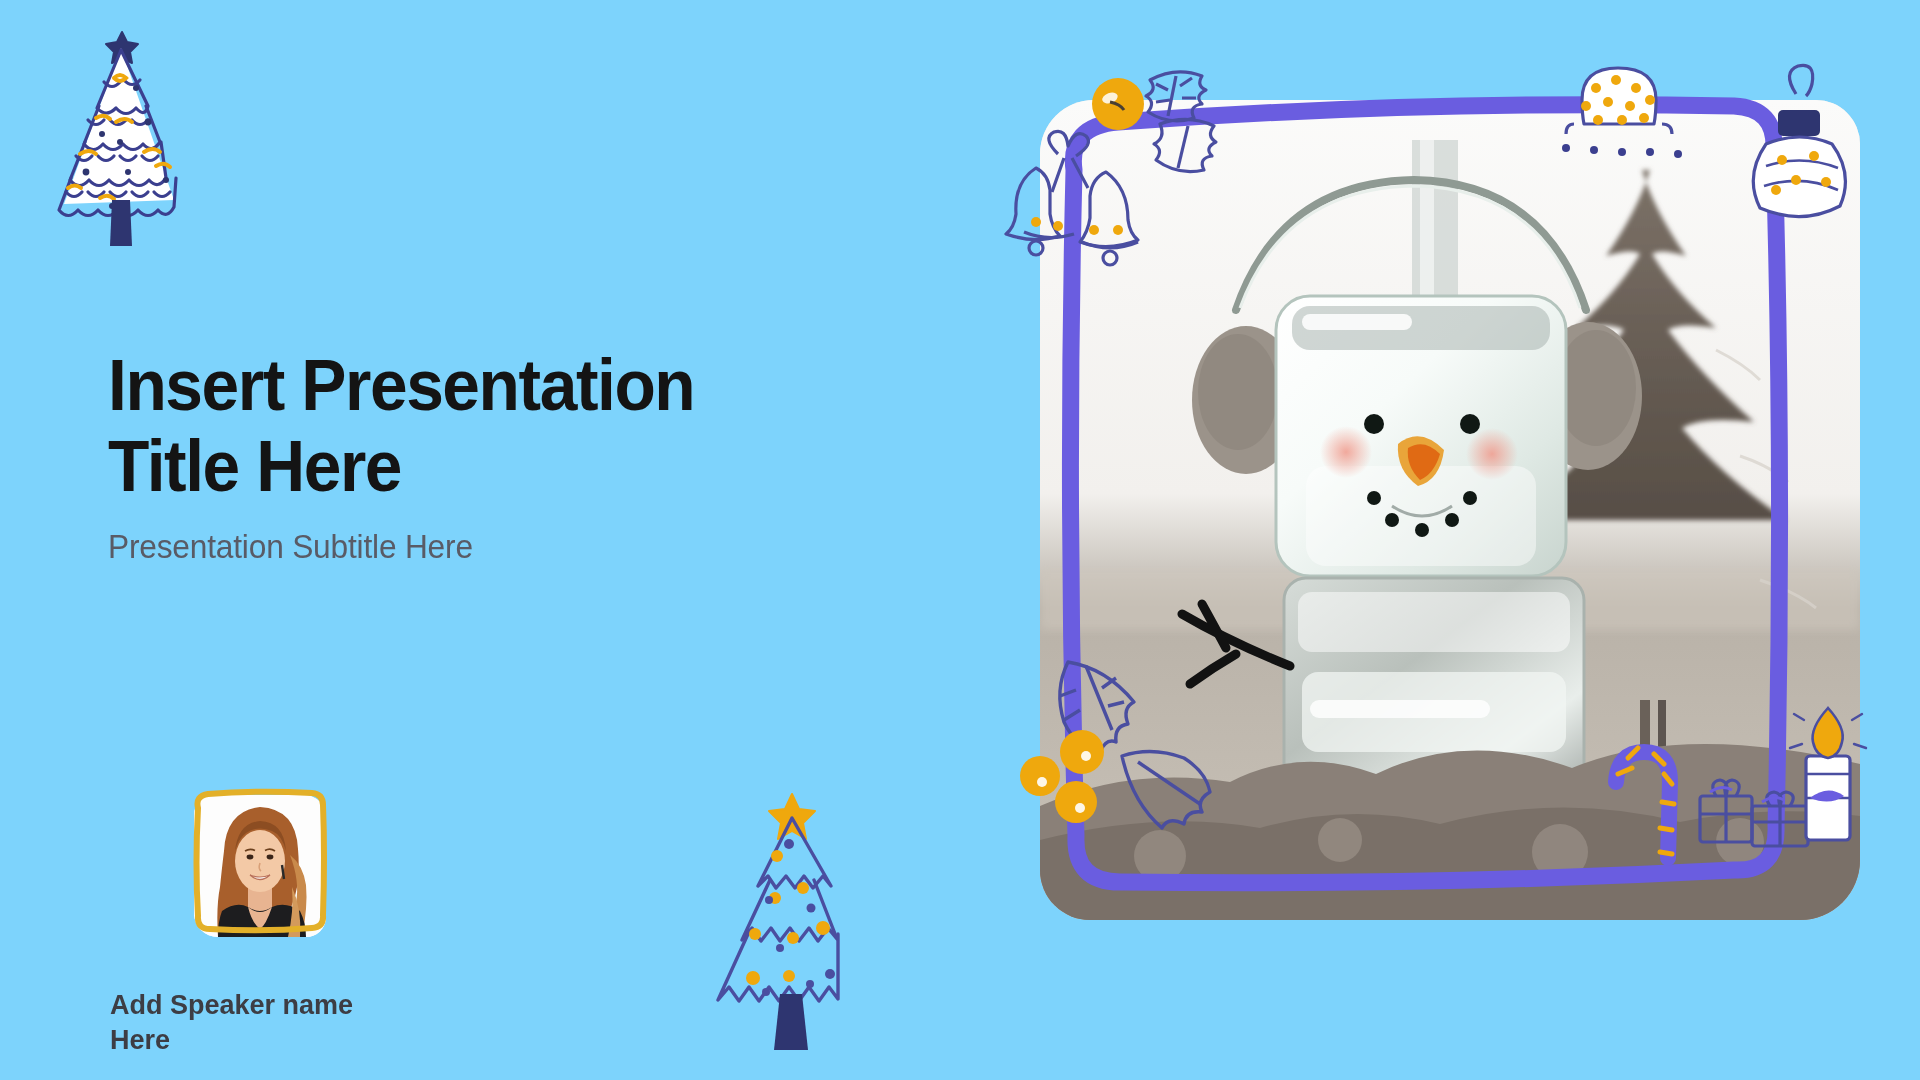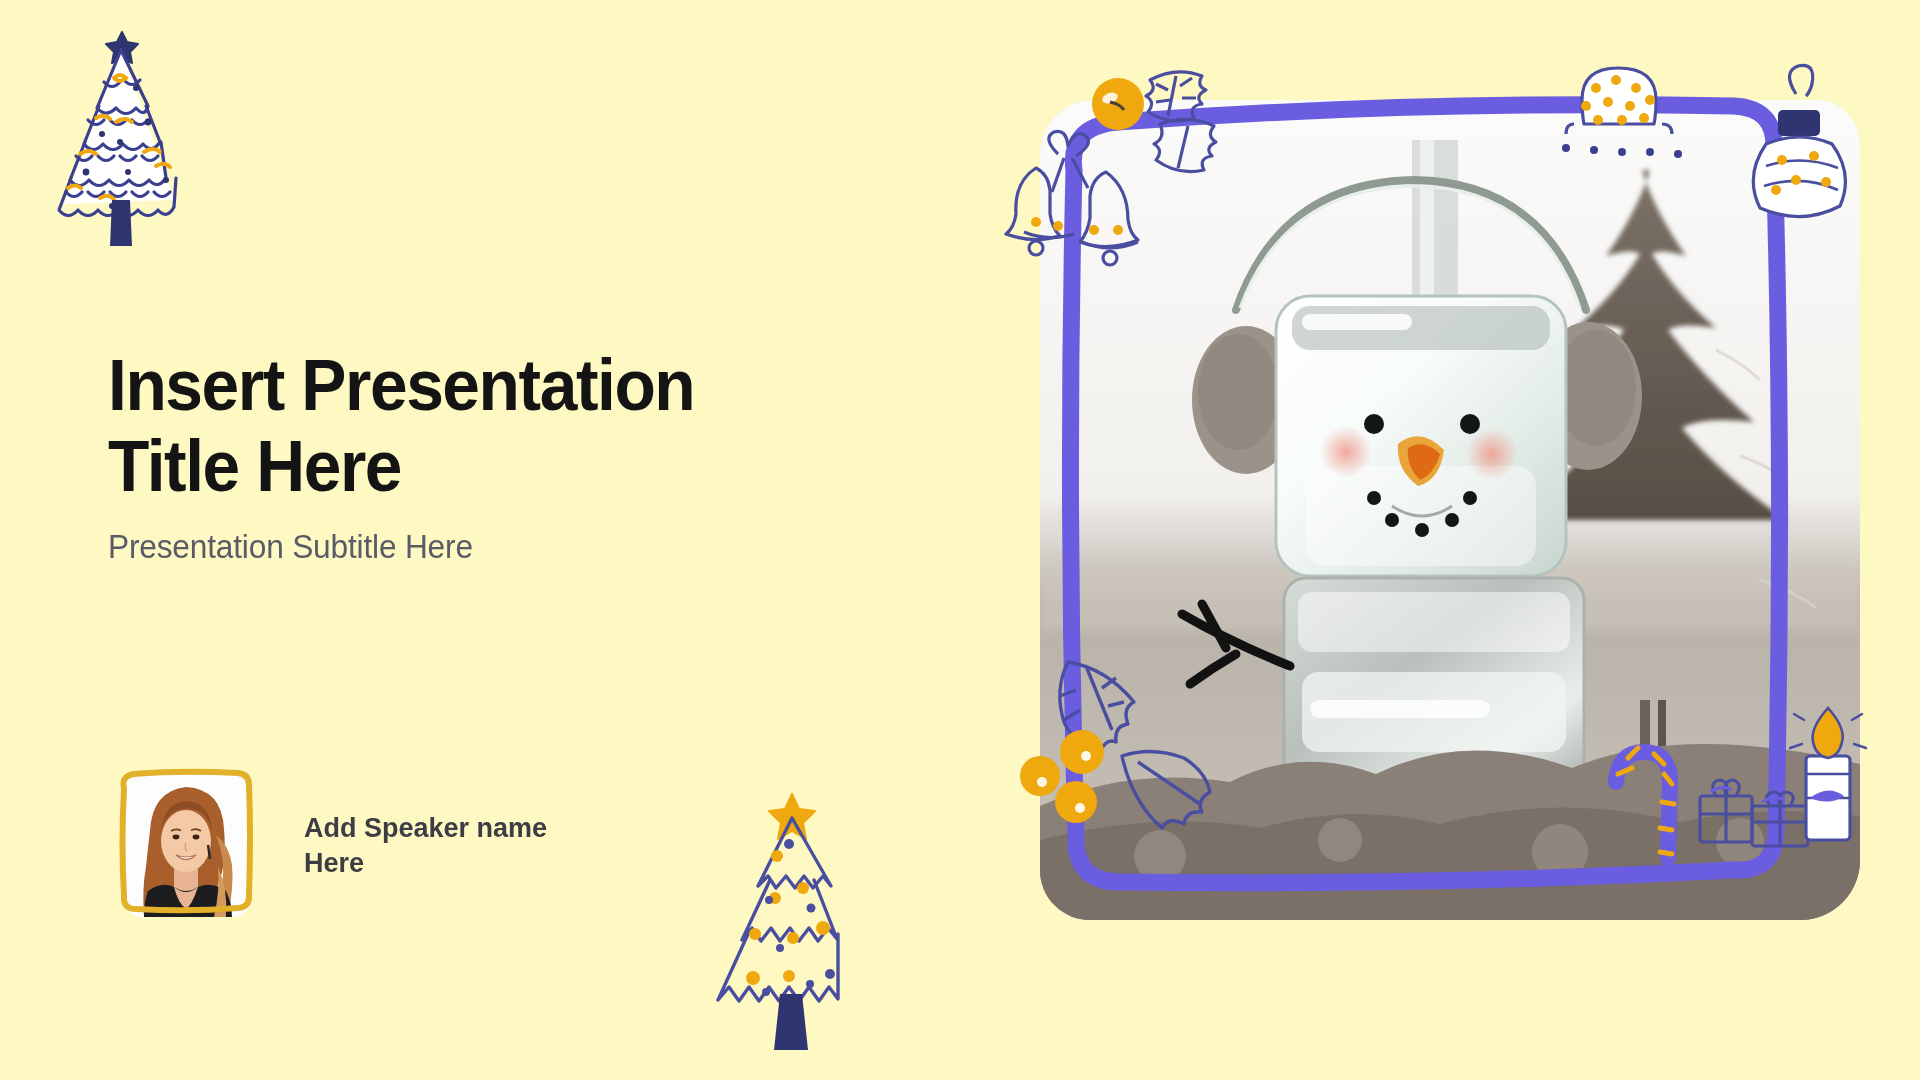--- a/index.html
+++ b/index.html
@@ -6,21 +6,21 @@
   * { box-sizing: border-box; margin: 0; padding: 0; }
   html, body {
     width: 1920px; height: 1080px;
     background: #ffffff;
     font-family: "Liberation Sans", sans-serif;
     overflow: hidden;
   }
   .slide {
     position: relative;
     width: 1920px; height: 1080px;
-    background: #fef9c3;
+    background: #7dd3fc;
   }
 
   
   .text-block {
     position: absolute;
     left: 108px; top: 345px;
     width: 820px;
   }
   .slide-title {
     font-size: 72px;
@@ -39,24 +39,25 @@
     font-weight: 400;
     color: #595b66;
     letter-spacing: -0.2px;
     transform: scaleX(0.96);
     transform-origin: left center;
   }
 
   
   .speaker-block {
     position: absolute;
-    left: 110px; top: 766px;
+    left: 110px; top: 786px;
     display: flex;
     align-items: center;
     gap: 42px;
+    flex-direction: column;
   }
   .speaker-photo-wrap {
     position: relative;
     width: 152px; height: 160px;
     flex: 0 0 auto;
   }
   .speaker-frame {
     position: absolute; inset: 0;
     pointer-events: none;
   }

